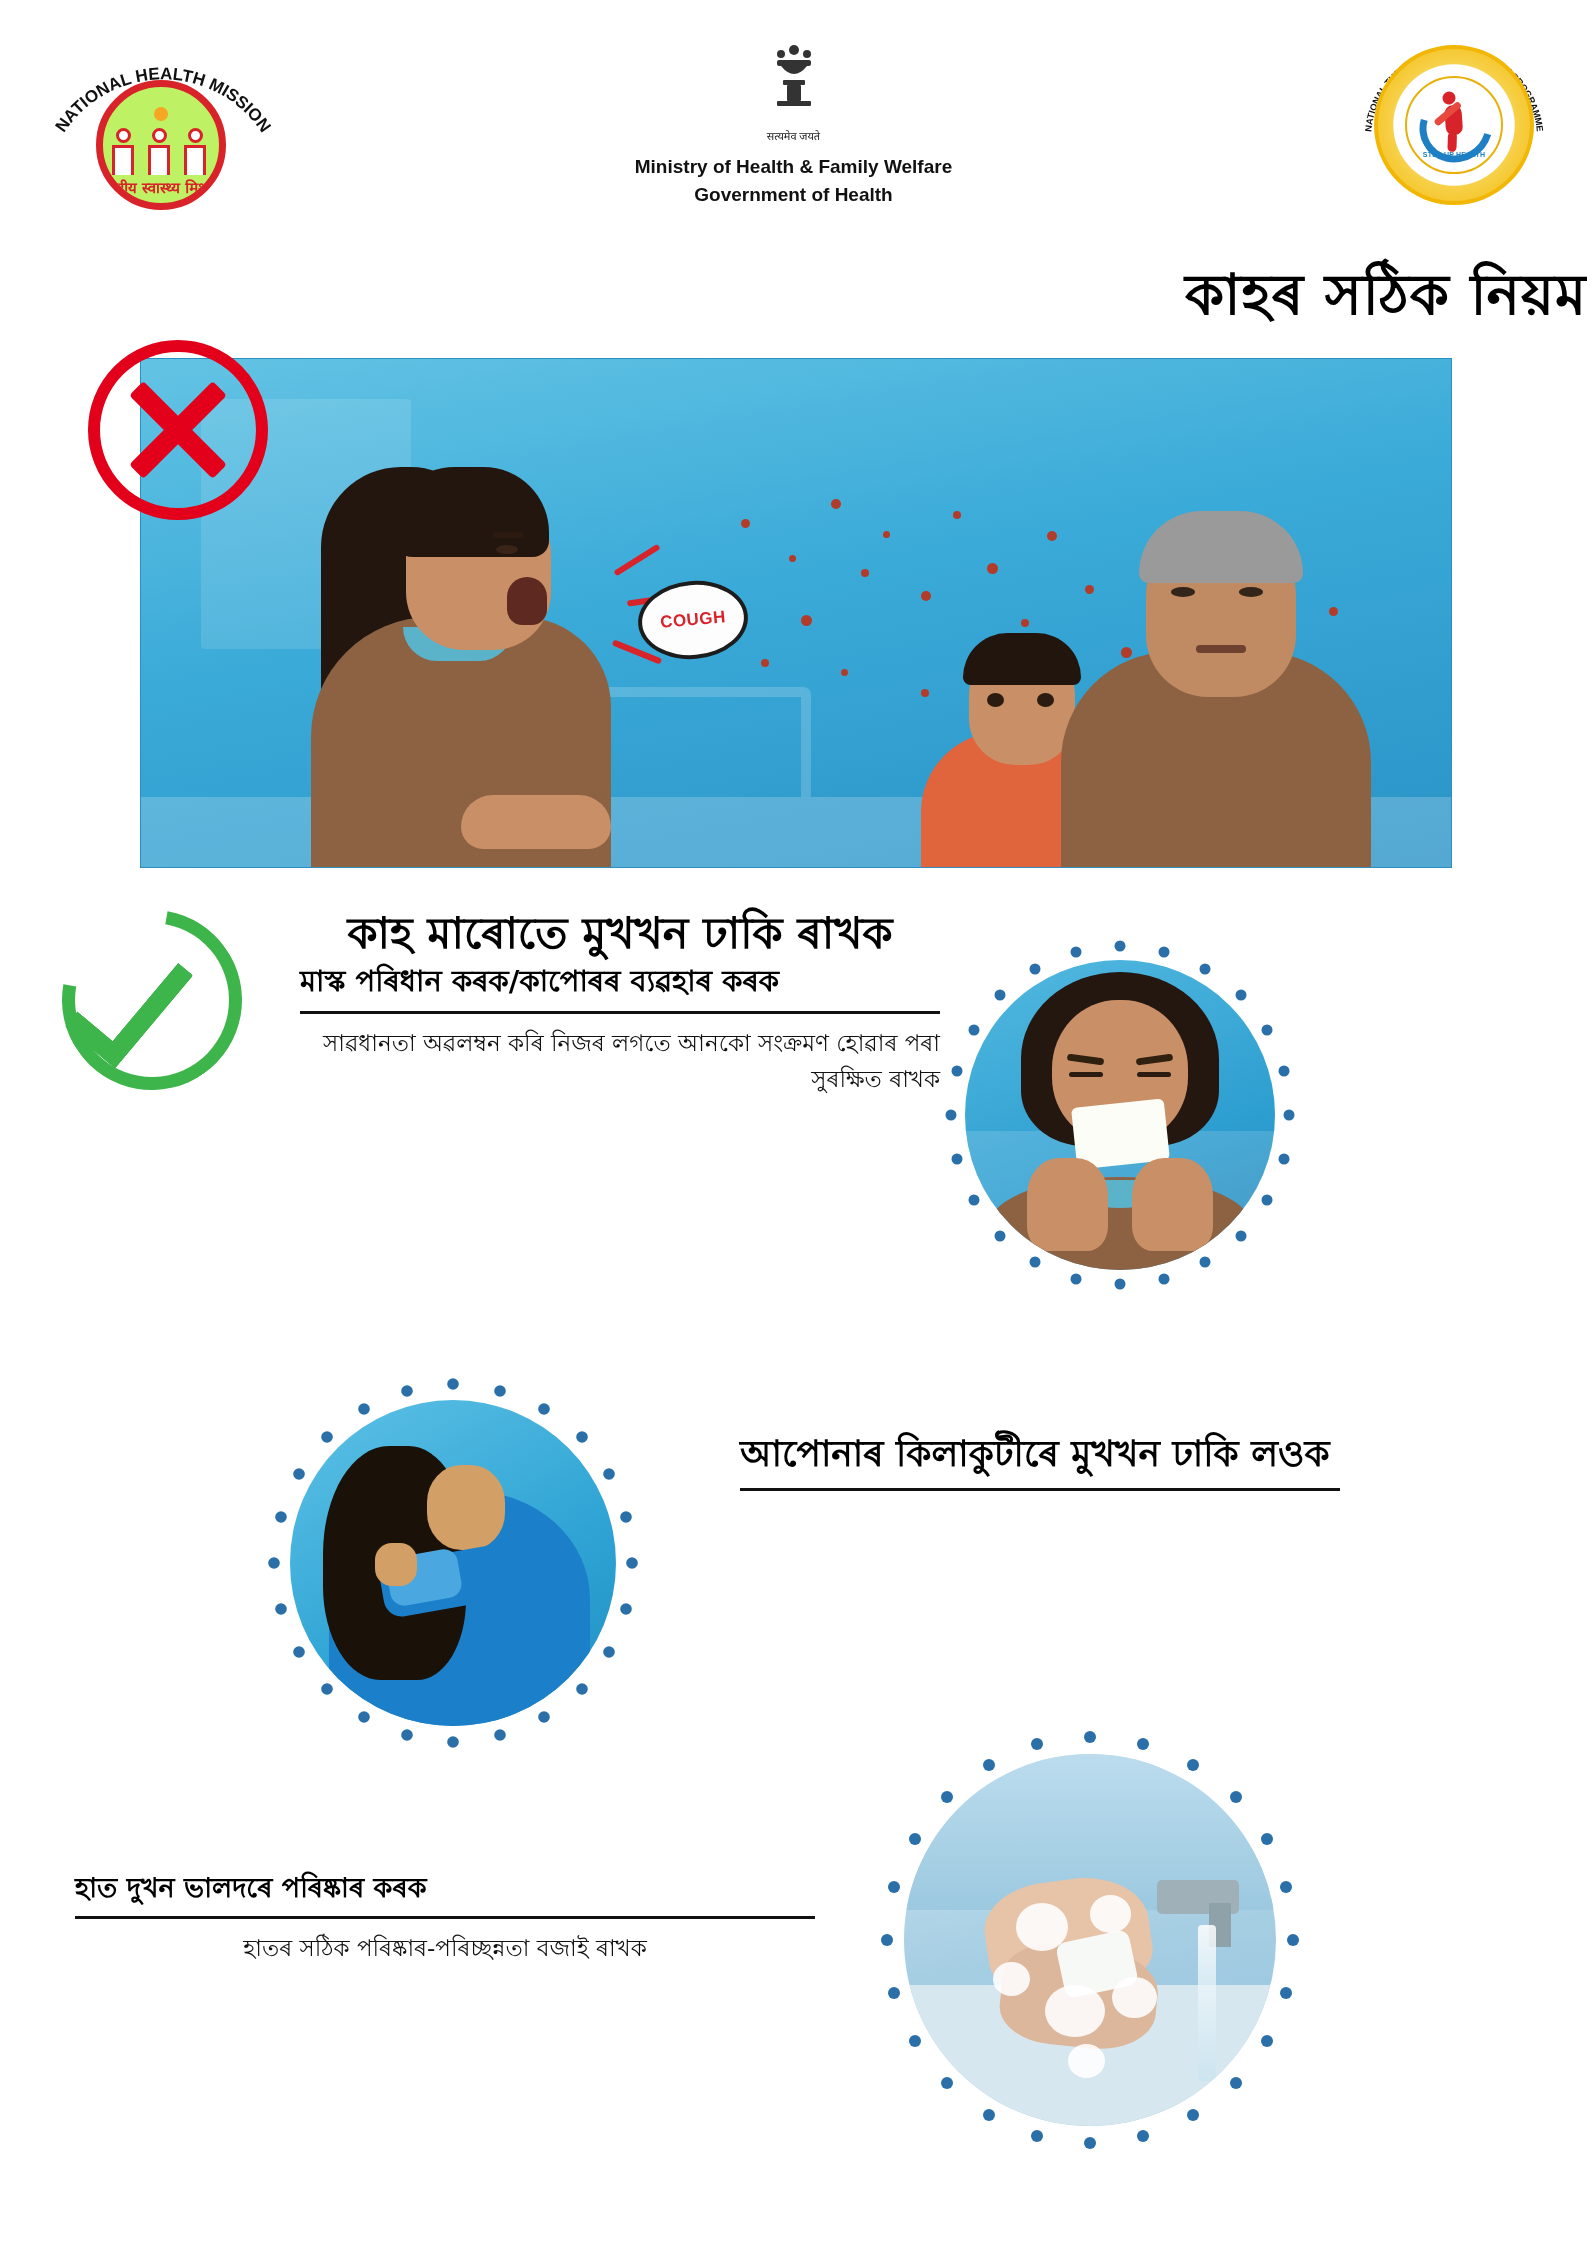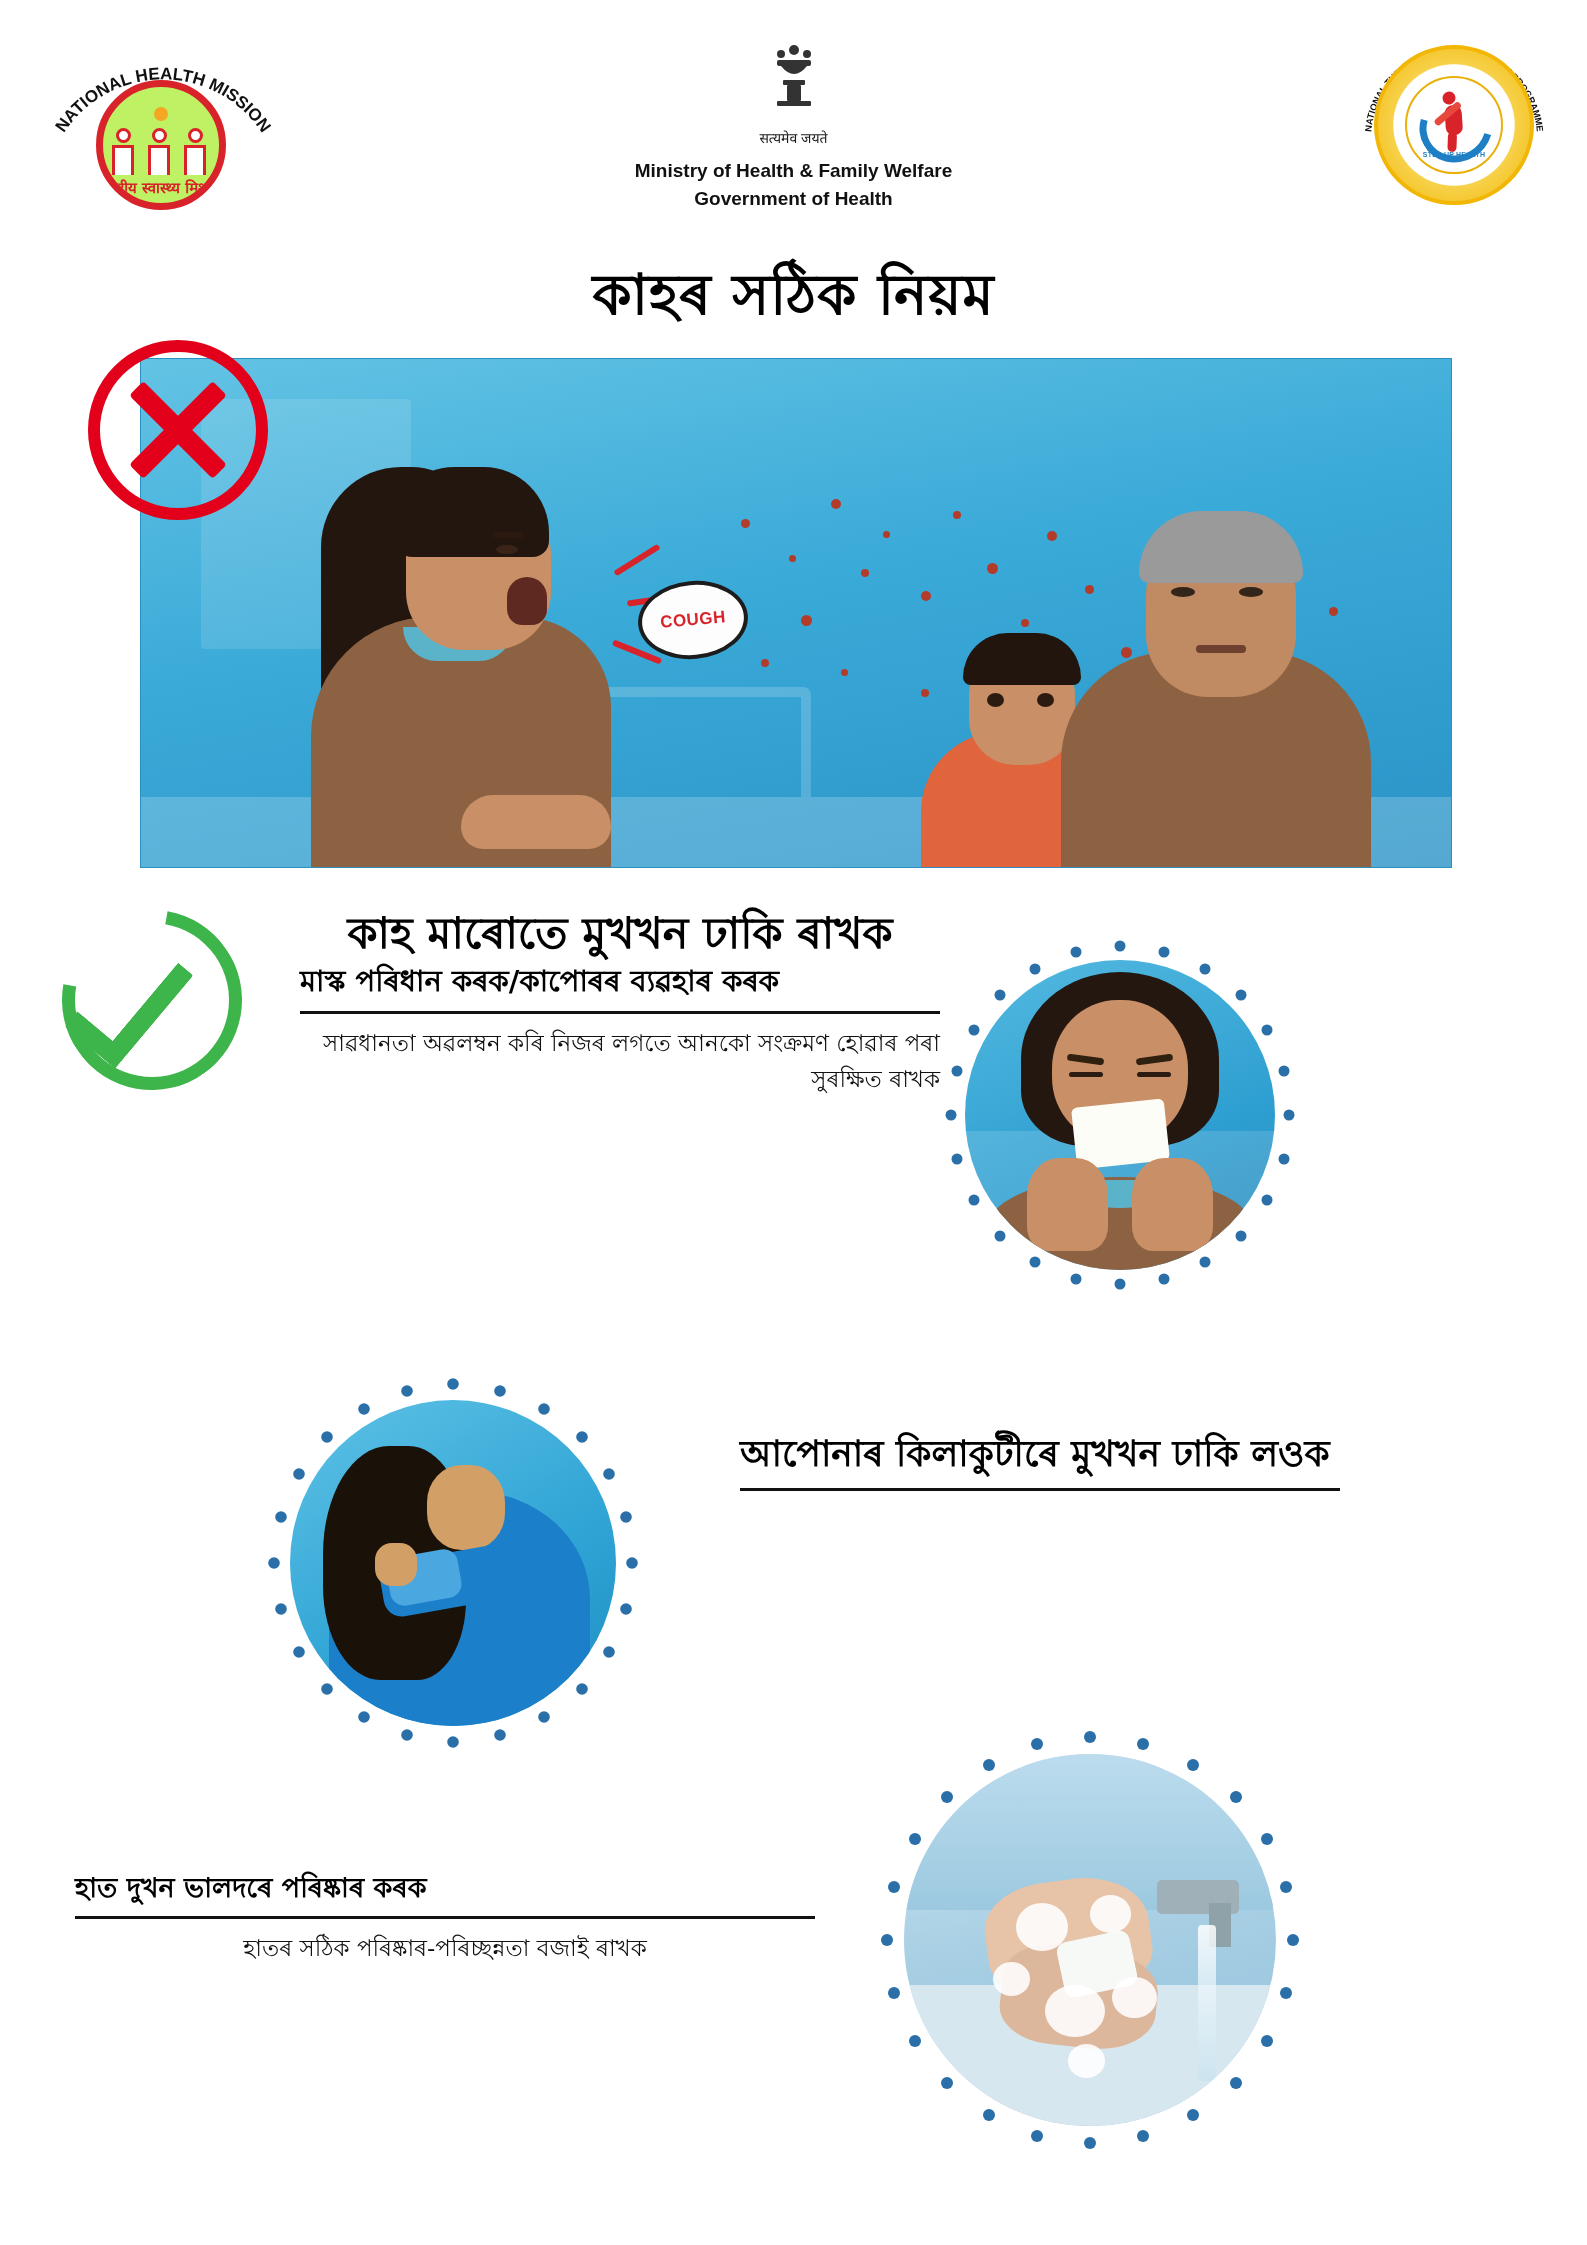--- a/index.html
+++ b/index.html
@@ -93,24 +93,24 @@
     top: 40px;
     text-align: center;
   }
   .emblem {
     width: 62px; height: 92px;
     margin: 0 auto;
     position: relative;
   }
   .emblem svg { display: block; margin: 0 auto; }
   .emblem-motto {
-    font-size: 14px;
+    font-size: 11px;
     color: #1a1a1a;
     margin-top: -4px;
-    font-family: Liberation Sans, sans-serif;
+    font-family: Liberation Serif, serif;
   }
   .ministry-line {
     margin-top: 10px;
     font-size: 19px;
     font-weight: bold;
     color: #111111;
     line-height: 1.45;
   }
 
   
@@ -194,21 +194,21 @@
     color: #1e7fc4;
     letter-spacing: .2px;
   }
   .ntep-arc { position: absolute; left: 0; top: 0; width: 190px; height: 190px; }
 
   
   .poster-title {
     position: absolute;
     top: 252px;
     left: 0; right: 0;
-    text-align: center;
+    text-align: right;
     font-size: 56px;
     font-weight: bold;
     color: #000000;
     font-family: "DejaVu Sans", sans-serif;
     letter-spacing: 1px;
   }
 
   
   .wrong-scene {
     position: absolute;

